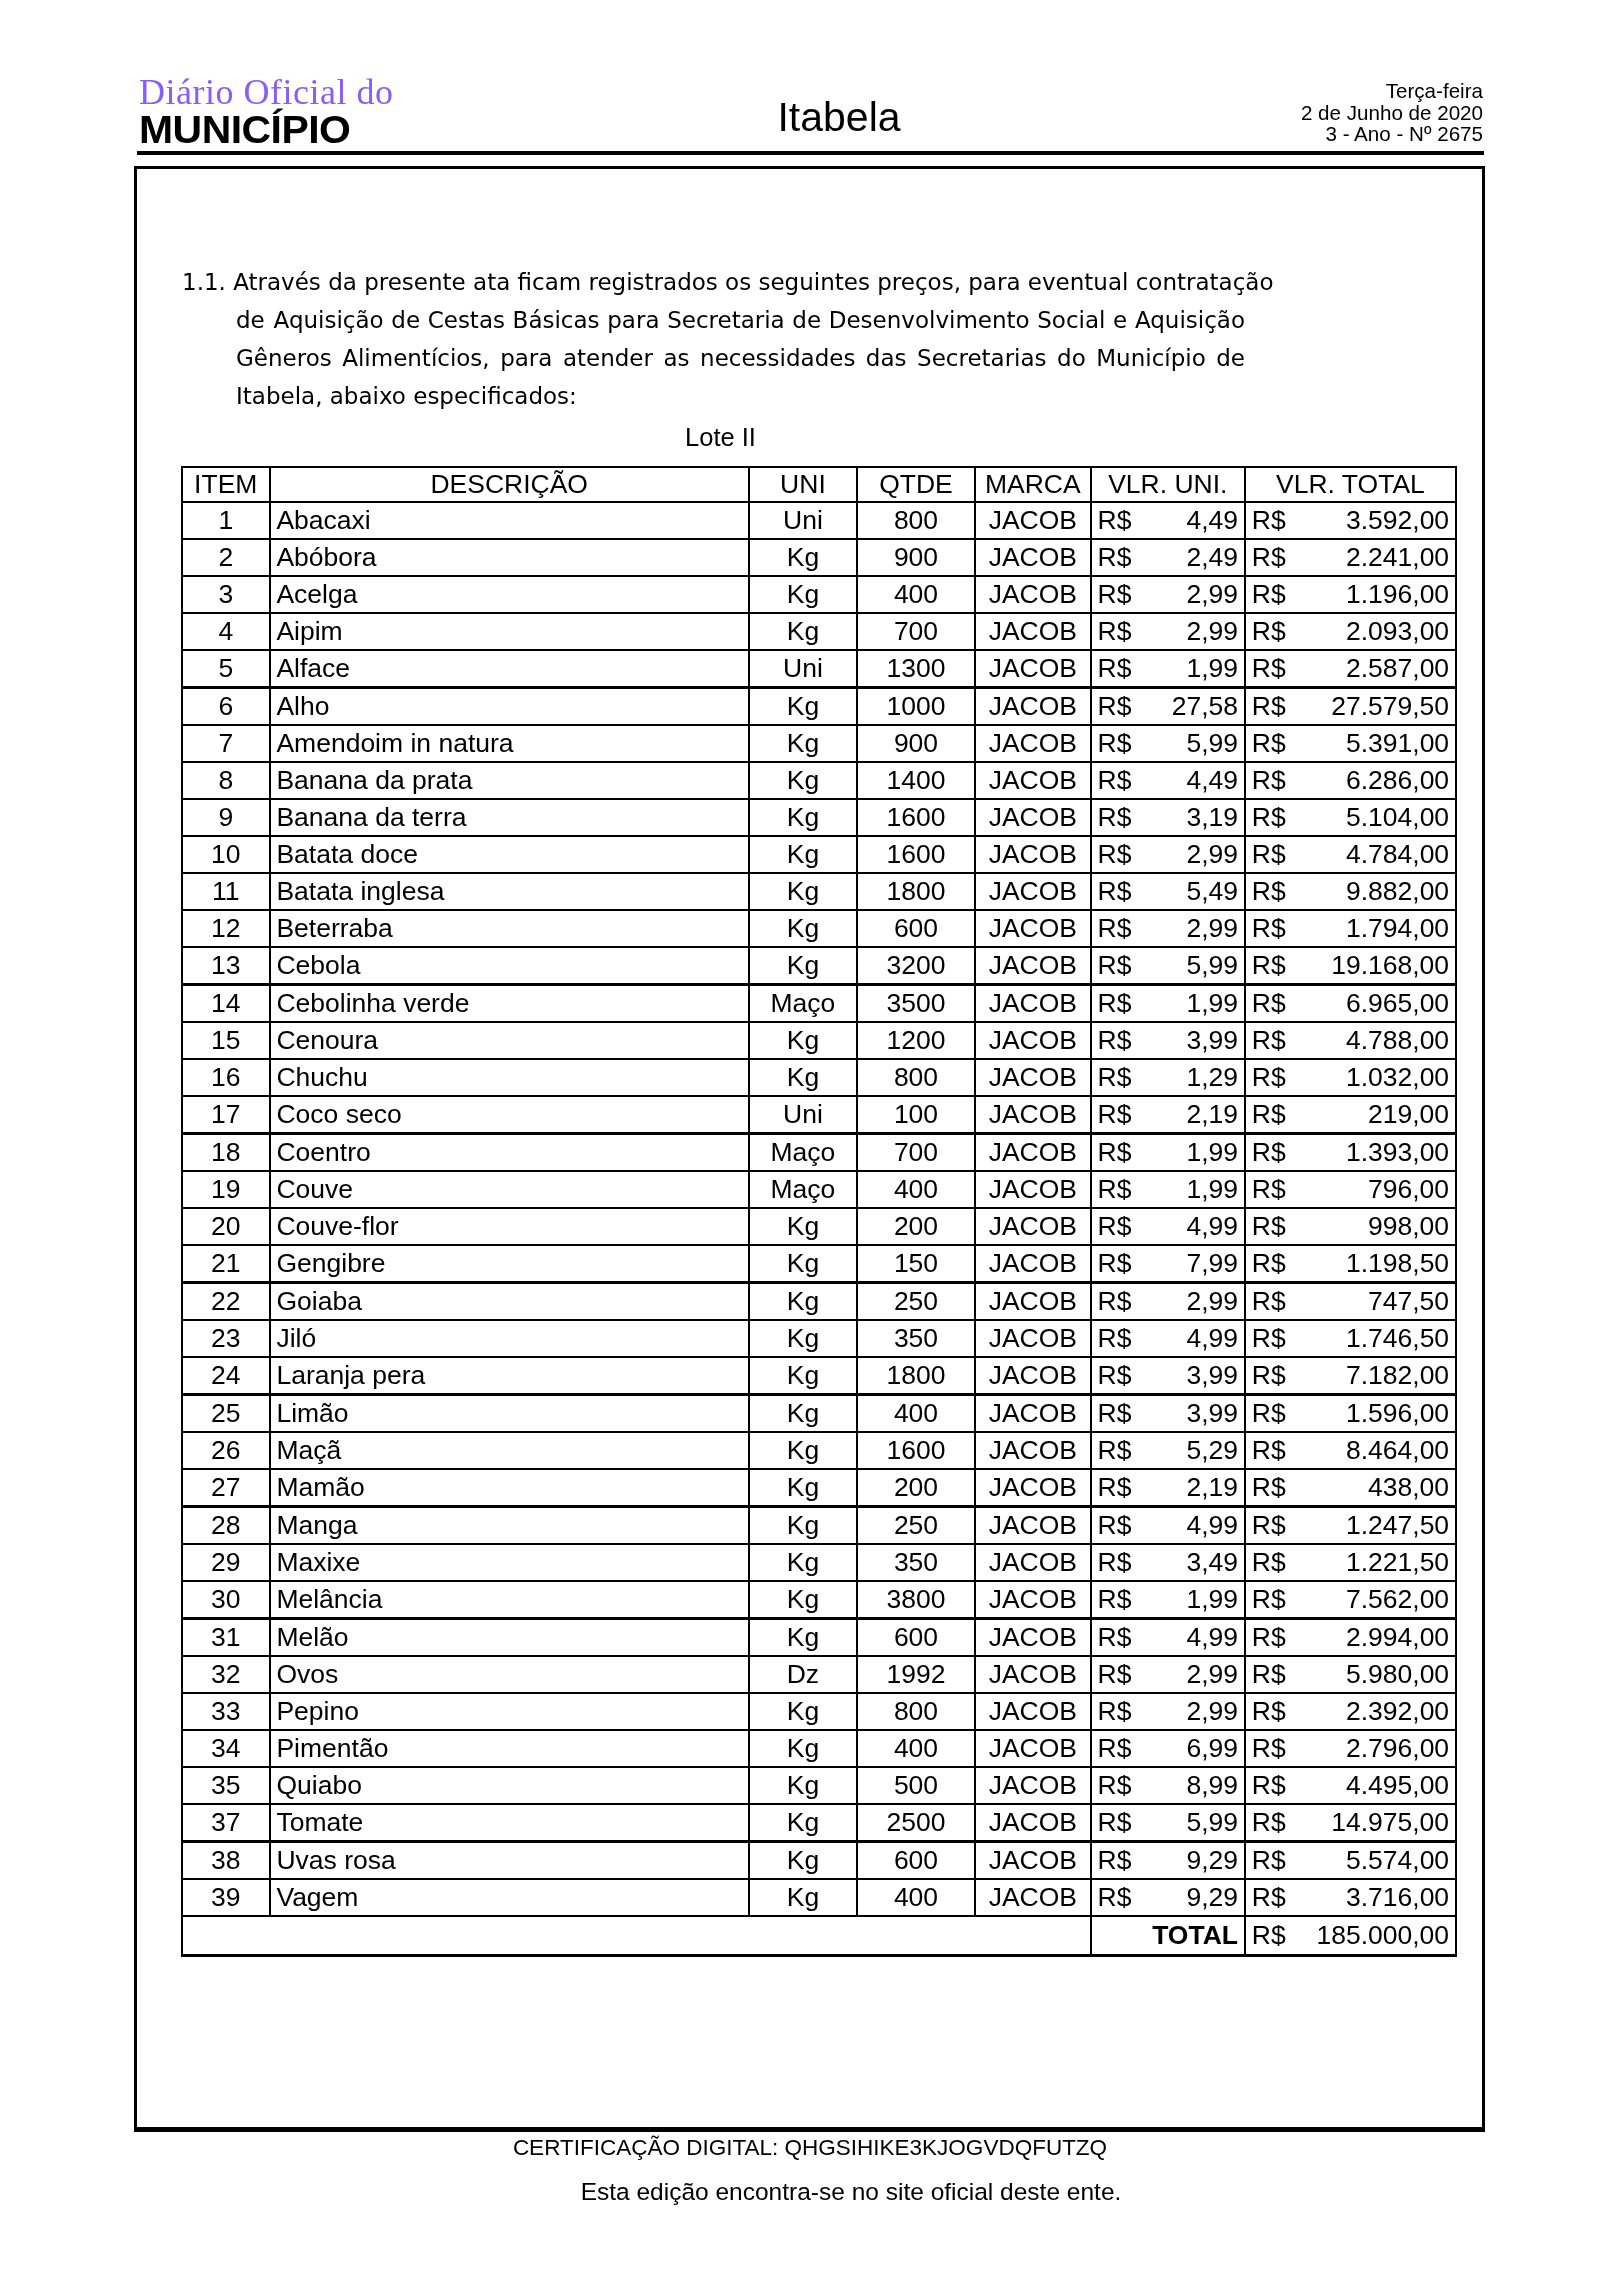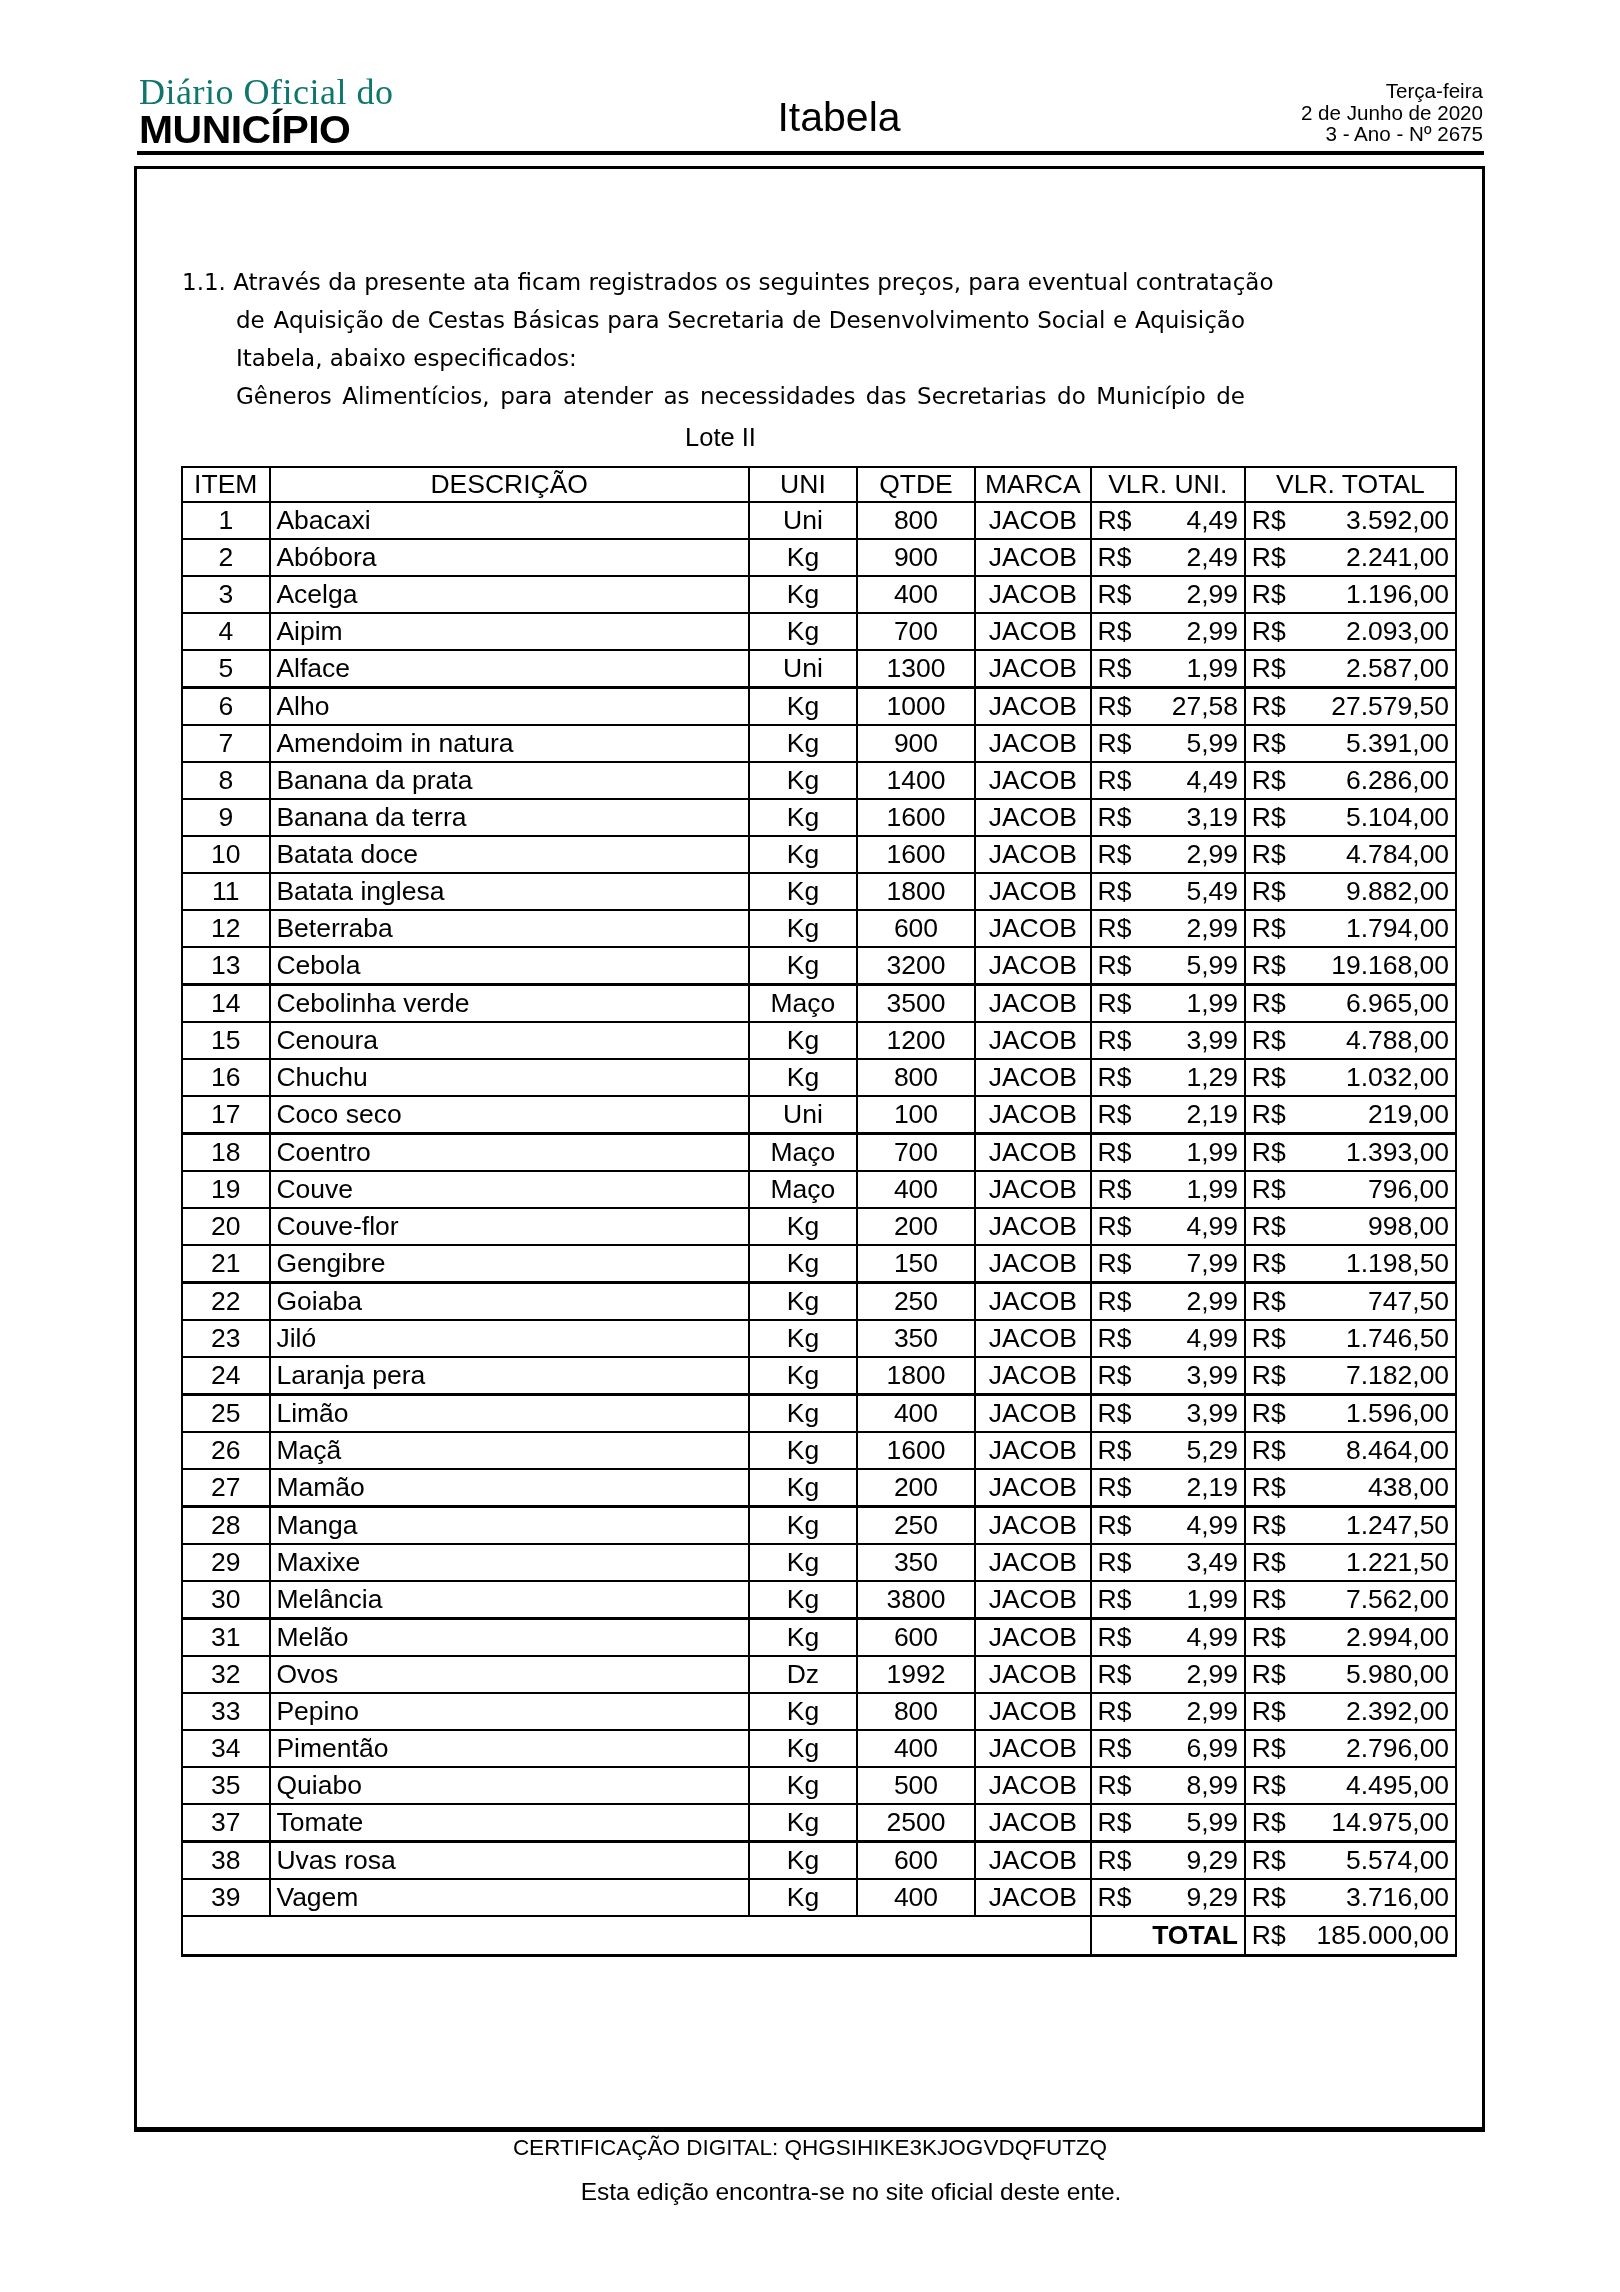--- a/index.html
+++ b/index.html
@@ -1,18 +1,18 @@
 <!DOCTYPE html>
 <html><head>
 <meta charset="utf-8">
 <style>
   html, body { margin: 0; padding: 0; background: #ffffff; }
   body { width: 1620px; height: 2293px; position: relative; overflow: hidden; color: #000; font-family: "Liberation Sans", sans-serif; }
   .logo { position: absolute; left: 139px; top: 74px; width: 265px; }
-  .logo-top { font-family: "Liberation Serif", serif; font-size: 36px; color: #0f766e; line-height: 37px; letter-spacing: 0.5px; white-space: nowrap; }
+  .logo-top { font-family: "Liberation Serif", serif; font-size: 36px; color: #8b5cf6; line-height: 37px; letter-spacing: 0.5px; white-space: nowrap; }
   .logo-bottom { font-family: "Liberation Sans", sans-serif; font-weight: 900; font-size: 39px; line-height: 37px; letter-spacing: -0.5px; color: #000; transform: scaleX(1.05); transform-origin: left; white-space: nowrap; }
   .city { position: absolute; left: 0; width: 1620px; top: 96px; text-align: center; font-size: 41px; line-height: 43px; }
   .city span { display: inline-block; transform: translateX(29px); }
   .date-block { position: absolute; right: 137px; top: 80px; text-align: right; font-size: 20.6px; line-height: 21.6px; }
   .header-rule { position: absolute; left: 137px; width: 1347px; top: 151px; height: 3.9px; background: #000; }
   .frame { position: absolute; left: 134px; top: 166px; width: 1345px; height: 1958px; border: 3.9px solid #000; border-bottom-width: 5.9px; box-sizing: content-box; }
   .para { position: absolute; left: 182px; top: 263px; width: 1078px; font-family: "DejaVu Sans", sans-serif; font-size: 23px; line-height: 38px; }
   .para .line { white-space: nowrap; height: 38px; }
   .para .indent { padding-left: 54px; }
   .para .just { display: flex; justify-content: space-between; width: 1009px; }
@@ -58,25 +58,25 @@
     <b>1.1.</b>
     <span>Através da presente ata ficam registrados os seguintes preços, para eventual contratação</span>
   </div>
   <div class="line indent">
     <span class="just">
       <span>de</span>
       <b style="margin-left:8.8px;flex:1;text-align:justify;text-align-last:justify;">Aquisição de Cestas Básicas para Secretaria de Desenvolvimento Social e Aquisição</b>
     </span>
   </div>
   <div class="line indent">
+    <b style="display:block;width:1009px;text-align:justify;text-align-last:justify;">Gêneros Alimentícios, para atender as necessidades das Secretarias do Município de</b>
+  </div>
+  <div class="line indent">
     <b>Itabela,</b>
     <span>abaixo especificados:</span>
-  </div>
-  <div class="line indent">
-    <b style="display:block;width:1009px;text-align:justify;text-align-last:justify;">Gêneros Alimentícios, para atender as necessidades das Secretarias do Município de</b>
   </div>
 </div>
 
 <div class="lote">Lote II</div>
 
 <table class="items">
   <thead>
     <tr>
       <th class="c-item">ITEM</th>
       <th class="c-desc" style="text-align:center">DESCRIÇÃO</th>

